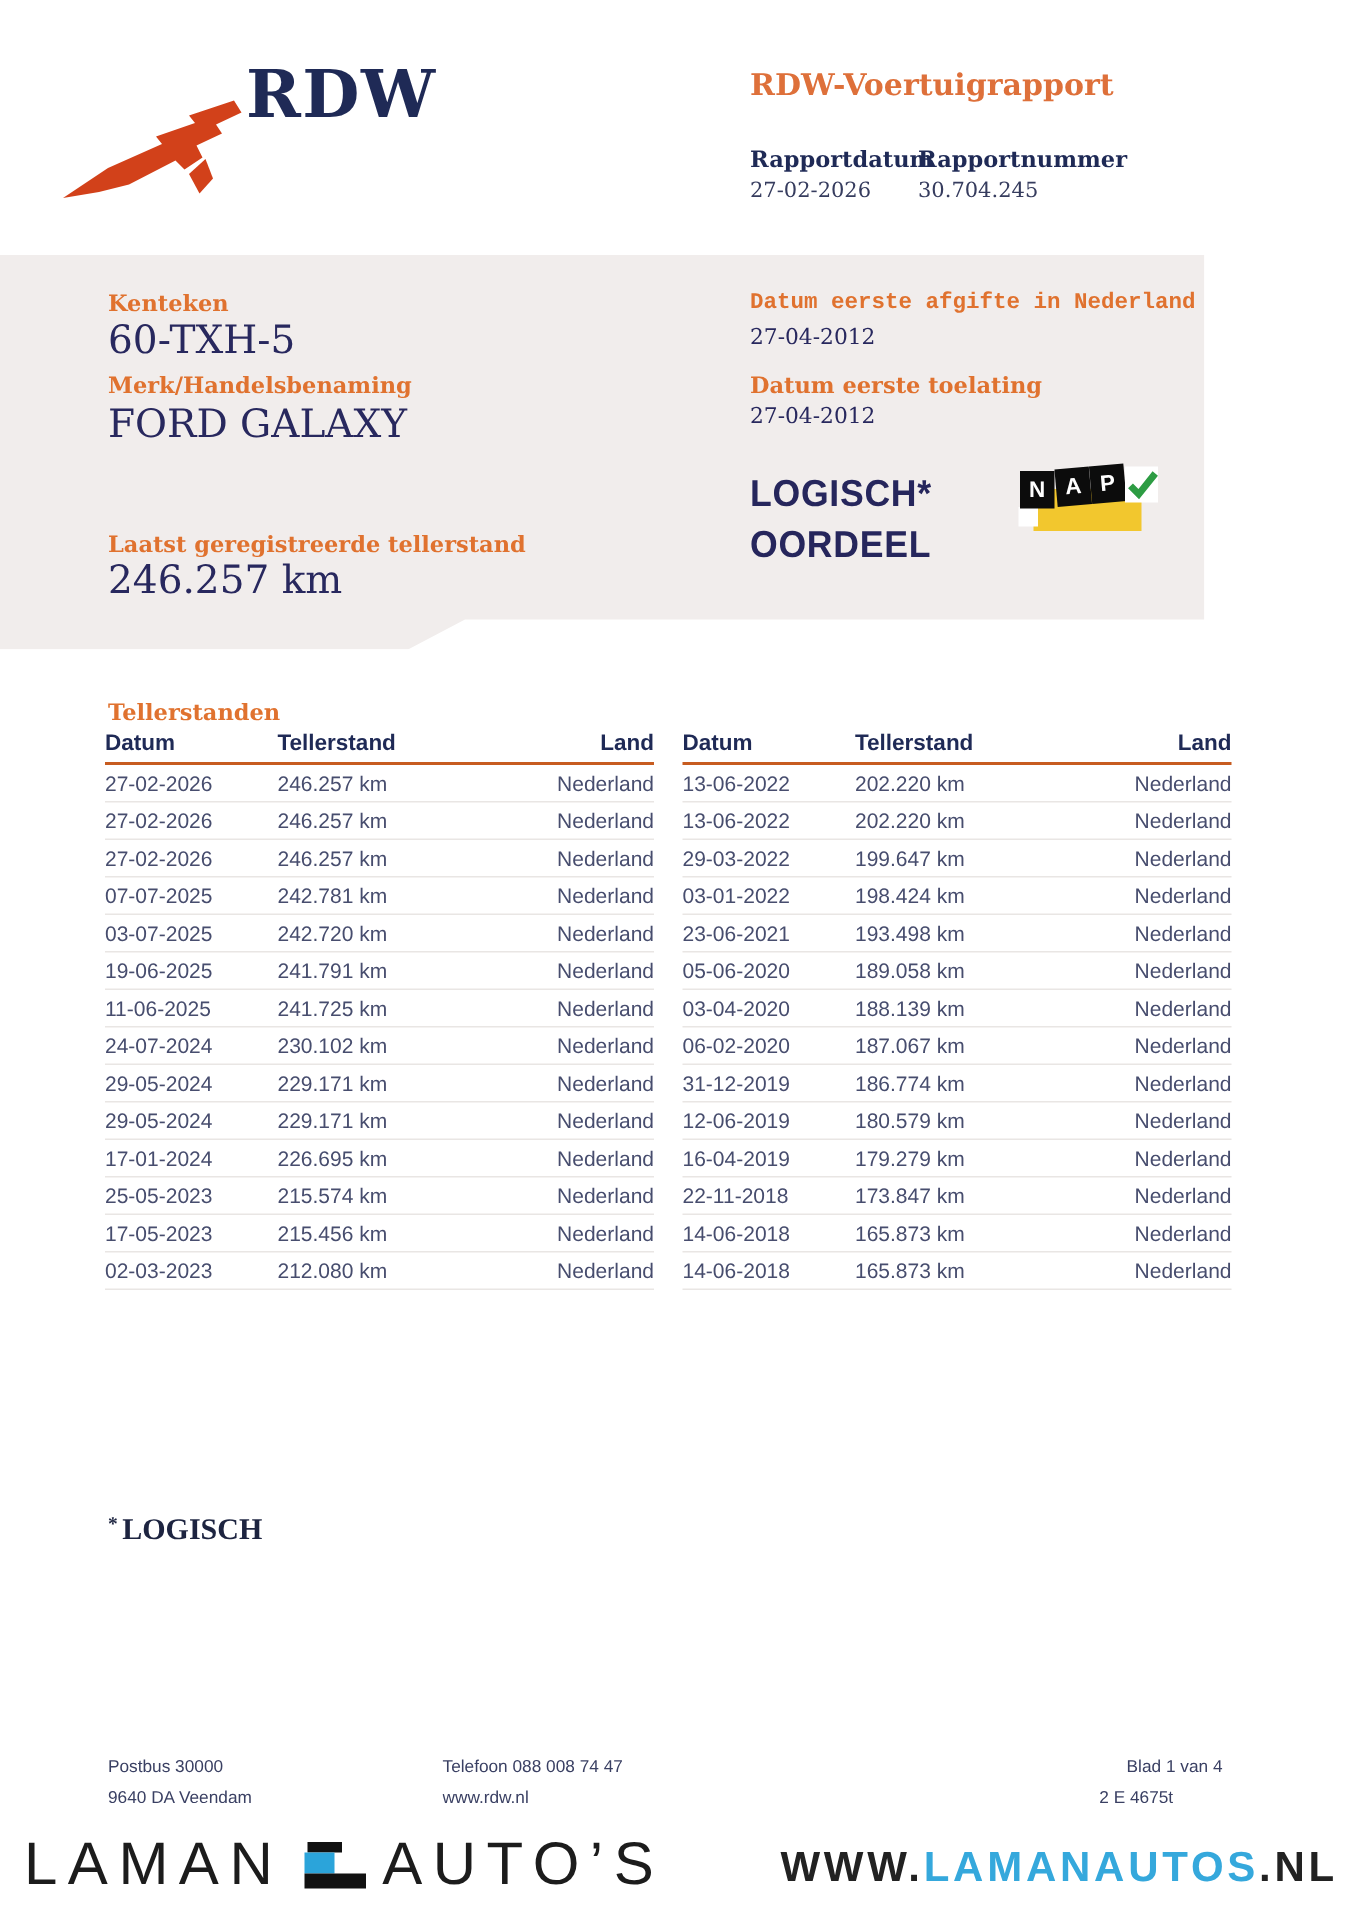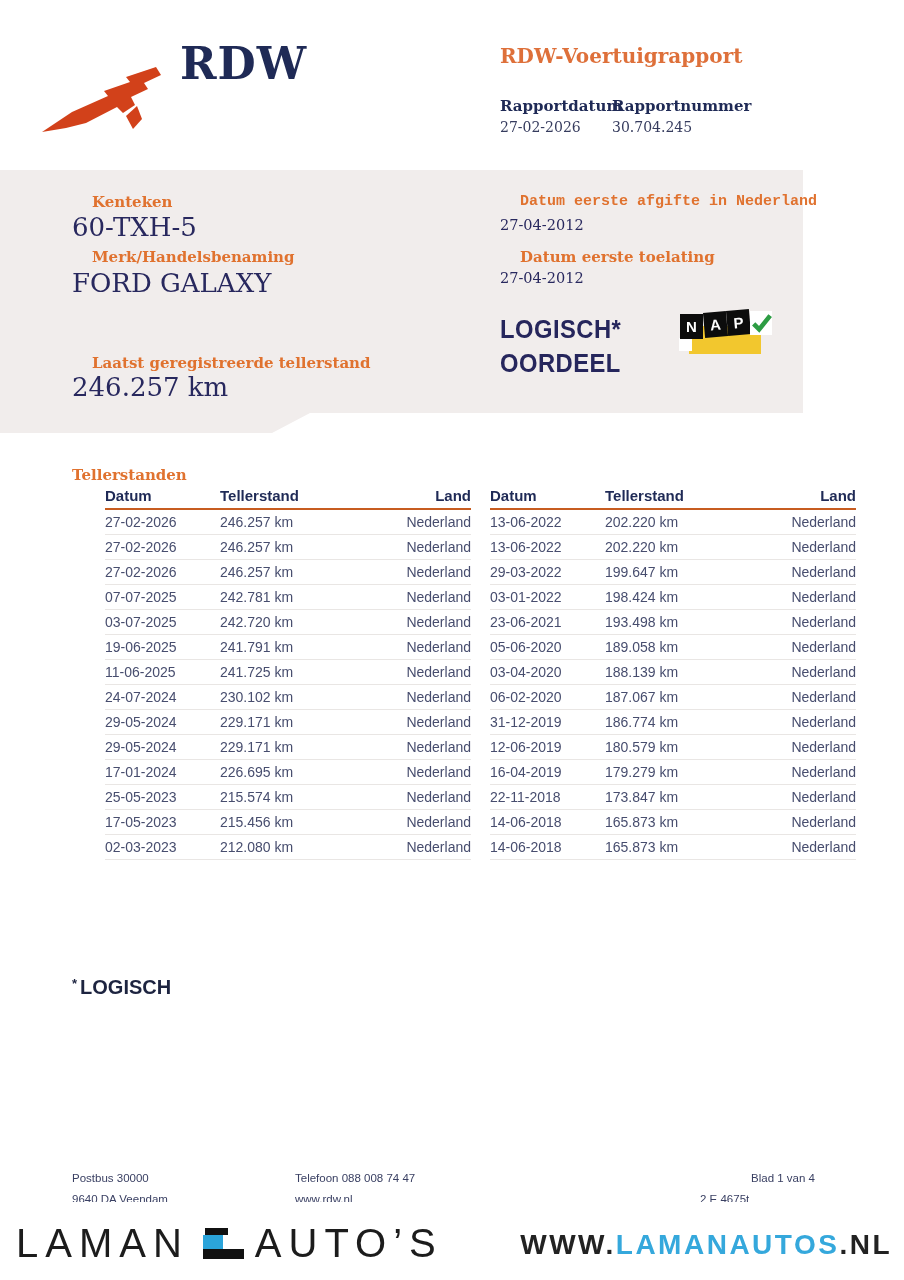--- a/index.html
+++ b/index.html
@@ -3,34 +3,34 @@
 <meta charset="utf-8">
 <style>
   html,body{margin:0;padding:0;background:#ffffff;}
   .page{position:relative;width:904px;height:1280px;background:#ffffff;overflow:hidden;
         font-family:"Liberation Sans",sans-serif;}
 
   
   .rdw-logo{position:absolute;left:38px;top:38px;width:210px;height:100px;}
   .rdw-feather{position:absolute;left:0;top:18px;width:126px;height:82px;}
   .rdw-wordmark{position:absolute;left:126px;top:0;font-family:"DejaVu Serif",serif;
-        font-size:44px;font-weight:600;color:#1f2a56;letter-spacing:1px;margin-left:16px;}
+        font-size:44px;font-weight:600;color:#1f2a56;letter-spacing:1px;}
   .report-title{position:absolute;left:500px;top:44px;font-family:"DejaVu Serif",serif;
         font-size:20px;font-weight:600;color:#de703a;}
   .report-meta-label{position:absolute;top:97px;font-family:"DejaVu Serif",serif;
         font-size:15px;font-weight:bold;color:#1f2a56;}
   .report-meta-value{position:absolute;top:119px;font-family:"DejaVu Serif",serif;
         font-size:14px;color:#363c5e;}
   .mx1{left:500px;} .mx2{left:612px;}
 
   
   .grey-box{position:absolute;left:0;top:170px;width:803px;height:263px;background:#f1edec;
         clip-path:polygon(0 0,803px 0,803px 243px,310px 243px,272px 263px,0 263px);}
   .obl{font-family:"DejaVu Serif",serif;font-size:15px;font-weight:bold;color:#e0722f;
-        position:absolute;margin-left:20px;}
+        position:absolute;}
   .nval{font-family:"DejaVu Serif",serif;color:#28285e;position:absolute;}
   .big{font-size:26px;}
   .small-val{font-size:14.5px;}
 
   .oordeel{position:absolute;left:500px;top:312px;font-family:"Liberation Sans",sans-serif;
         font-weight:bold;font-size:25px;color:#26265c;line-height:34px;letter-spacing:.5px;
         transform:scaleX(.95);transform-origin:left top;}
 
   
   .nap{position:absolute;left:679px;top:310px;width:90px;height:50px;}
@@ -41,43 +41,43 @@
         font-family:"Liberation Sans",sans-serif;}
   .nt1{left:1px;top:4px;}
   .nt2{left:25px;top:2px;transform:rotate(-5deg);}
   .nt3{left:48px;top:0px;transform:rotate(-5deg);}
   .nap-check{position:absolute;left:71px;top:1px;width:22px;height:24px;background:#ffffff;
         display:flex;align-items:center;justify-content:center;}
 
   
   .section-title{position:absolute;left:72px;top:466px;font-family:"DejaVu Serif",serif;
         font-size:15px;font-weight:bold;color:#e0722f;}
-  .mtable{position:absolute;top:487px;width:366px;margin-left:35px;}
+  .mtable{position:absolute;top:487px;width:366px;}
   .mtable.left{left:70px;} .mtable.right{left:455px;}
   .thead{display:flex;border-bottom:2px solid #c75c20;padding-bottom:4px;}
   .th{font-size:15px;font-weight:bold;color:#1f2a56;}
   .trow{display:flex;border-bottom:1px solid #e9e6e4;height:24px;align-items:center;}
   .tcell{font-size:14px;color:#474d6e;}
   .c0{width:115px;text-align:left;}
   .c1{width:150px;text-align:left;}
   .c2{flex:1;text-align:right;}
 
   
-  .note-title{position:absolute;left:72px;top:976px;font-family:Liberation Sans, sans-serif;
+  .note-title{position:absolute;left:72px;top:1008px;font-family:Liberation Serif, serif;
         font-weight:bold;font-size:20px;color:#1d2440;}
   .note-title .ast{font-size:13px;vertical-align:6px;font-weight:bold;margin-right:3px;}
   .note-text{position:absolute;left:72px;top:1038px;width:700px;font-size:15px;
         line-height:25px;color:#dd6a35;}
 
   
   .foot{position:absolute;font-size:11.5px;color:#3a4063;}
   .f-r1{top:1172px;}
   .f-clip{position:absolute;top:1193px;height:9px;overflow:hidden;}
   .fc1{left:72px;} .fc2{left:275px;margin-left:20px;} .fc3{left:700px;width:115px;text-align:right;}
-  .f-clip.fc3{text-align:left;}
+  .f-clip.fc3{text-align:center;}
 
   
   .banner{position:absolute;left:0;top:1205px;width:904px;height:75px;background:#ffffff;}
   .laman{position:absolute;left:16px;top:16px;display:flex;align-items:center;
         font-size:40px;letter-spacing:7px;color:#1c1c1c;font-family:"Liberation Sans",sans-serif;}
   .laman-mark{position:relative;width:42px;height:32px;margin:0 10px 0 14px;}
   .lm-top{position:absolute;left:2px;top:0;width:23px;height:7px;background:#111111;}
   .lm-blue{position:absolute;left:0;top:7px;width:20px;height:14px;background:#2ba4da;}
   .lm-bottom{position:absolute;left:0;top:21px;width:41px;height:10px;background:#111111;}
   .site{position:absolute;right:12px;top:24px;font-size:28px;font-weight:bold;

